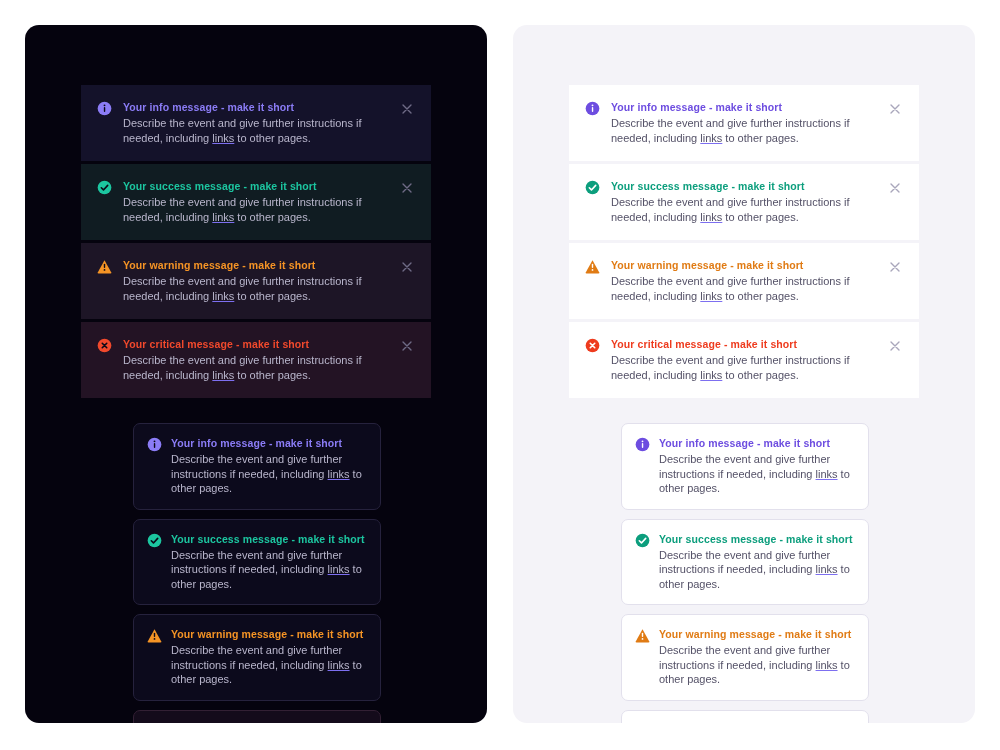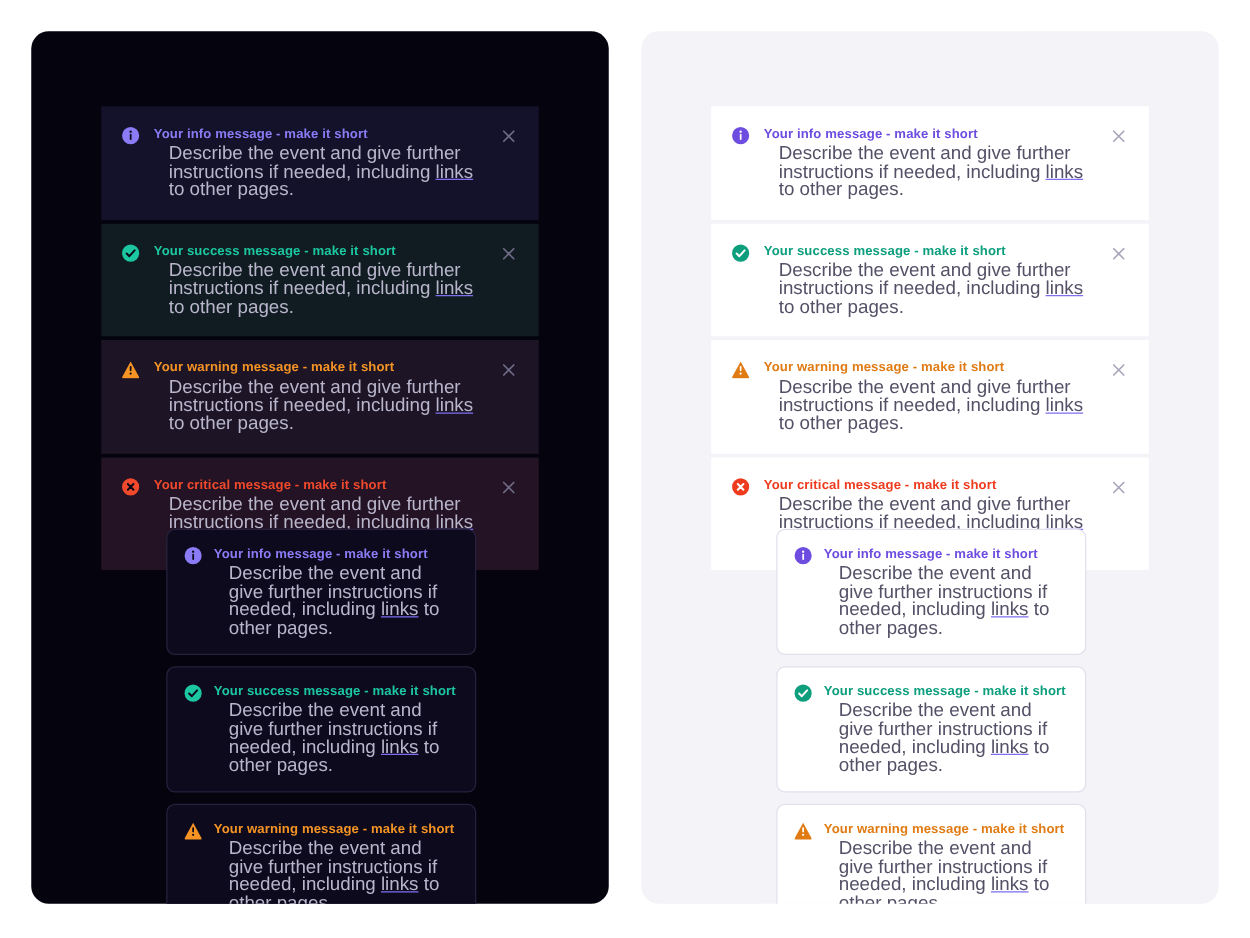--- a/index.html
+++ b/index.html
@@ -100,23 +100,22 @@
   
   .alert-body { flex: 1 1 auto; min-width: 0; }
   .alert-title {
     font-size: 10.5px;
     font-weight: bold;
     line-height: 14px;
     letter-spacing: 0.1px;
     margin-bottom: 2px;
   }
   .alert-desc {
-    font-size: 15px;
+    font-size: 11px;
     line-height: 14.5px;
-    margin-left: 12px;
   }
   .alert-link {
     text-decoration: underline;
     text-underline-offset: 1px;
   }
 
   
   .panel-dark .alert-desc  { color: #b9b6cc; }
   .panel-dark .alert-link  { color: #b9b6cc; text-decoration-color: #7d6ff0; }
   .panel-dark .t-info      { color: #8b7cf6; }

